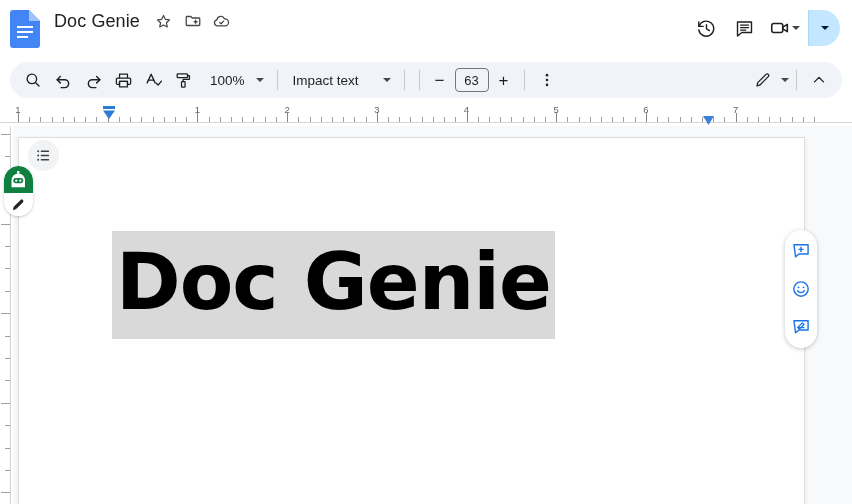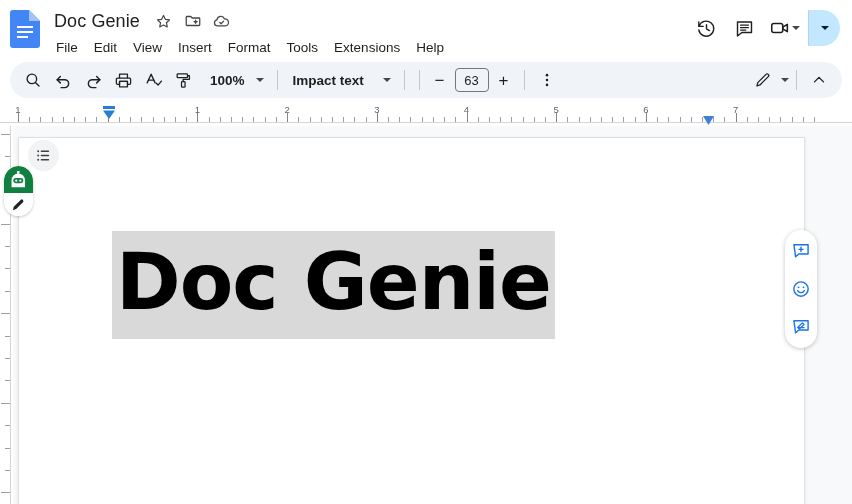--- a/index.html
+++ b/index.html
@@ -43,21 +43,21 @@
     background:#c2e7ff; border-radius:0 18px 18px 0; cursor:pointer; border-left:1px solid #a8d6f5;
   }
 
   
   .toolbar {
     position:absolute; top:62px; left:10px; right:10px; height:36px;
     background:#f0f4f9; border-radius:18px; display:flex; align-items:center; padding:0 8px; gap:0px;
   }
   .tb-btn { width:30px; height:30px; border-radius:50%; display:flex; align-items:center; justify-content:center; color:#1f1f1f; cursor:pointer; flex:0 0 auto;}
   .tb-sep { width:1px; height:20px; background:#c4c7c5; margin:0 7px; flex:0 0 auto; }
-  .tb-select { display:flex; align-items:center; height:28px; border-radius:4px; padding:0 6px 0 8px; cursor:pointer; gap:10px; flex:0 0 auto;font-weight:bold;}
+  .tb-select { display:flex; align-items:center; height:28px; border-radius:4px; padding:0 6px 0 8px; cursor:pointer; gap:10px; flex:0 0 auto;}
   .tb-select-label { font-size:13.5px; color:#1f1f1f; white-space:nowrap; }
   .fontsize-group { display:flex; align-items:center; gap:2px; flex:0 0 auto;}
   .fs-btn { width:26px; height:26px; border-radius:50%; display:flex; align-items:center; justify-content:center; cursor:pointer; color:#1f1f1f; font-size:17px; line-height:1;}
   .fs-box {
     width:34px; height:24px; border:1px solid #747775; border-radius:4px; background:transparent;
     display:flex; align-items:center; justify-content:center; font-size:13px; color:#1f1f1f; cursor:text;
   }
   .tb-spacer { flex:1 1 auto; }
   .mode-wrap { display:flex; align-items:center; gap:2px; cursor:pointer; }
 
@@ -156,30 +156,20 @@
           </div>
           <div class="ticon">
             <svg width="19" height="19" viewBox="0 0 24 24" fill="none" stroke="#444746" stroke-width="1.6" stroke-linecap="round" stroke-linejoin="round">
               <path d="M6.5 17.5 a3.8 3.8 0 0 1 -.3 -7.5 a5 5 0 0 1 9.6 -1.3 a3.9 3.9 0 0 1 1.2 8.8 z"></path>
               <path d="M9.8 13.2 l1.7 1.7 3.2 -3.4"></path>
             </svg>
           </div>
         </div>
       </div>
 
-      <div class="menu-row">
-        <div class="menu-item">File</div>
-        <div class="menu-item">Edit</div>
-        <div class="menu-item">View</div>
-        <div class="menu-item">Insert</div>
-        <div class="menu-item">Format</div>
-        <div class="menu-item">Tools</div>
-        <div class="menu-item">Extensions</div>
-        <div class="menu-item">Help</div>
-      </div>
     </div>
 
     <div class="header-right">
       <div class="hr-icon">
         <svg width="21" height="21" viewBox="0 0 24 24" fill="none" stroke="#1f1f1f" stroke-width="1.6" stroke-linecap="round" stroke-linejoin="round">
           <path d="M3.5 9.5 a8.6 8.6 0 1 1 -.3 4.2"></path>
           <path d="M3.2 4.6 v5 h5"></path>
           <path d="M12 7.6 v4.8 l3.3 2"></path>
         </svg>
       </div>

